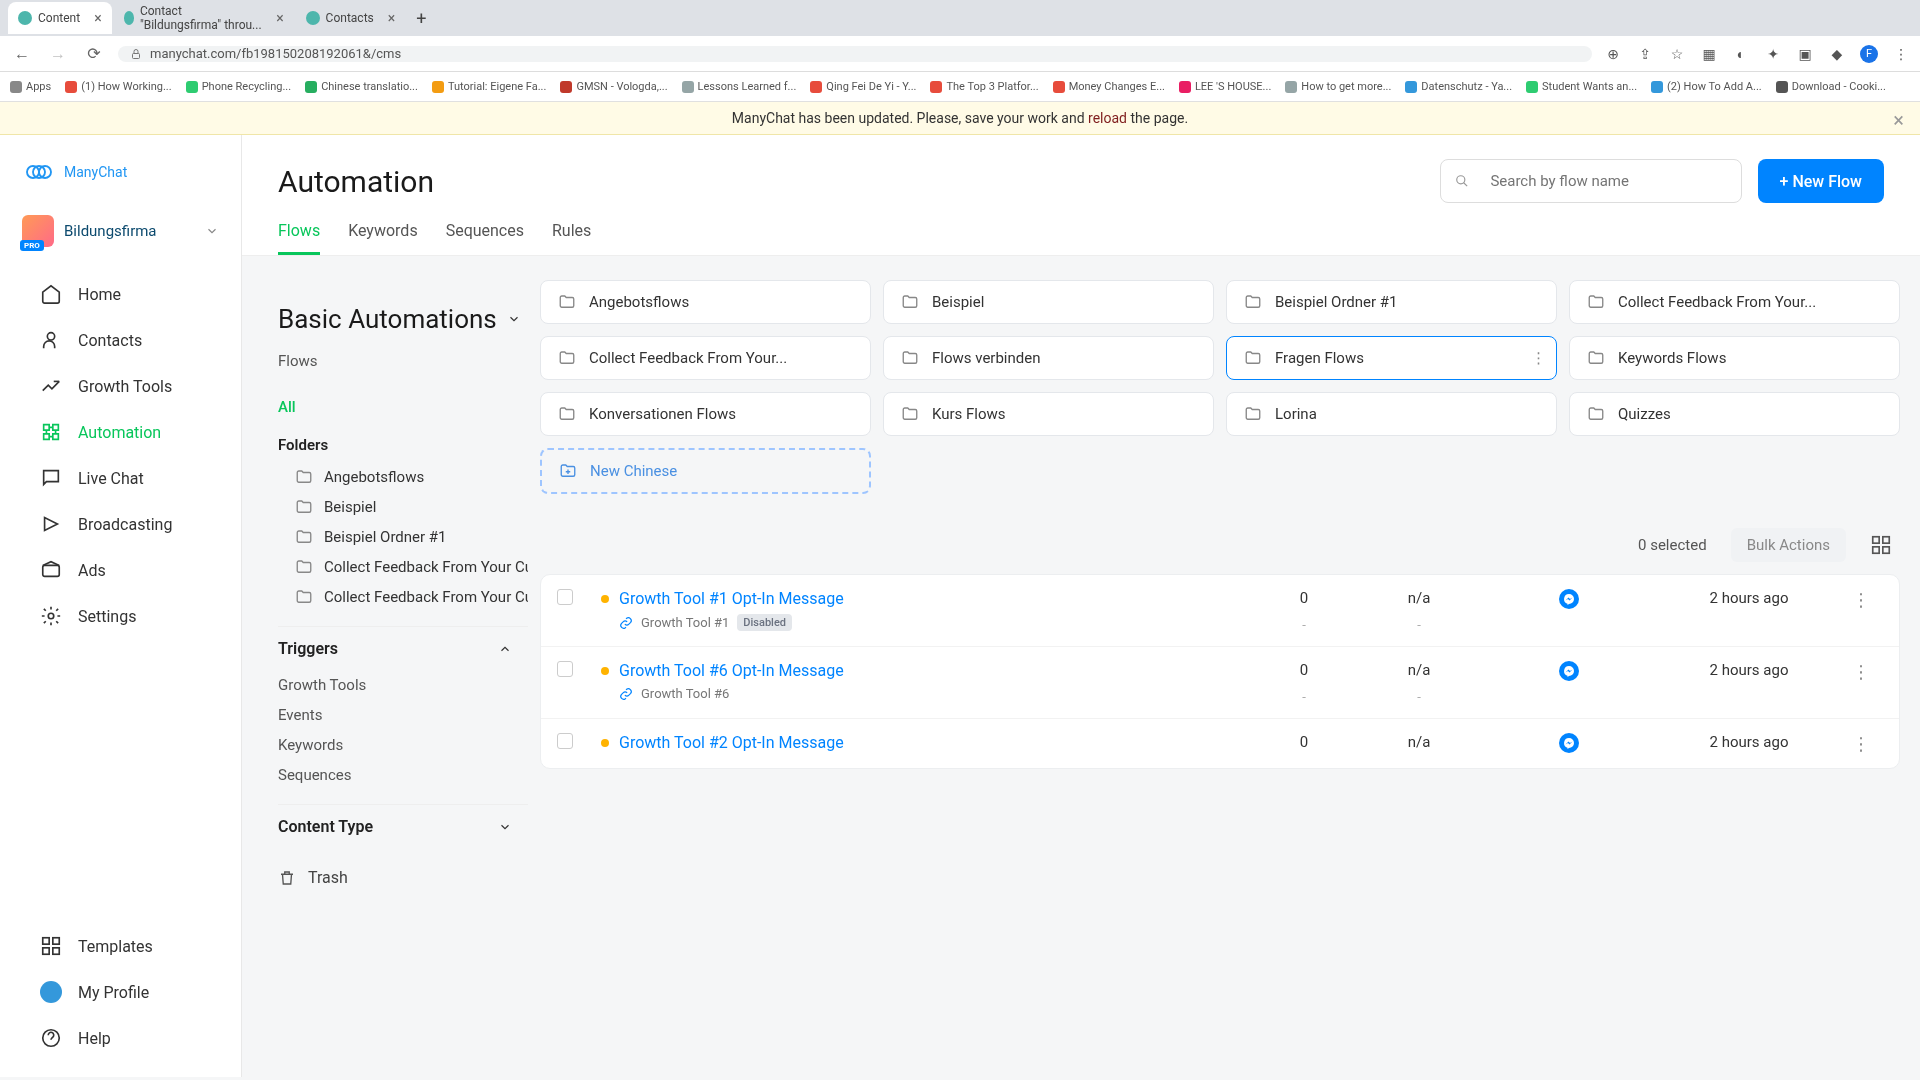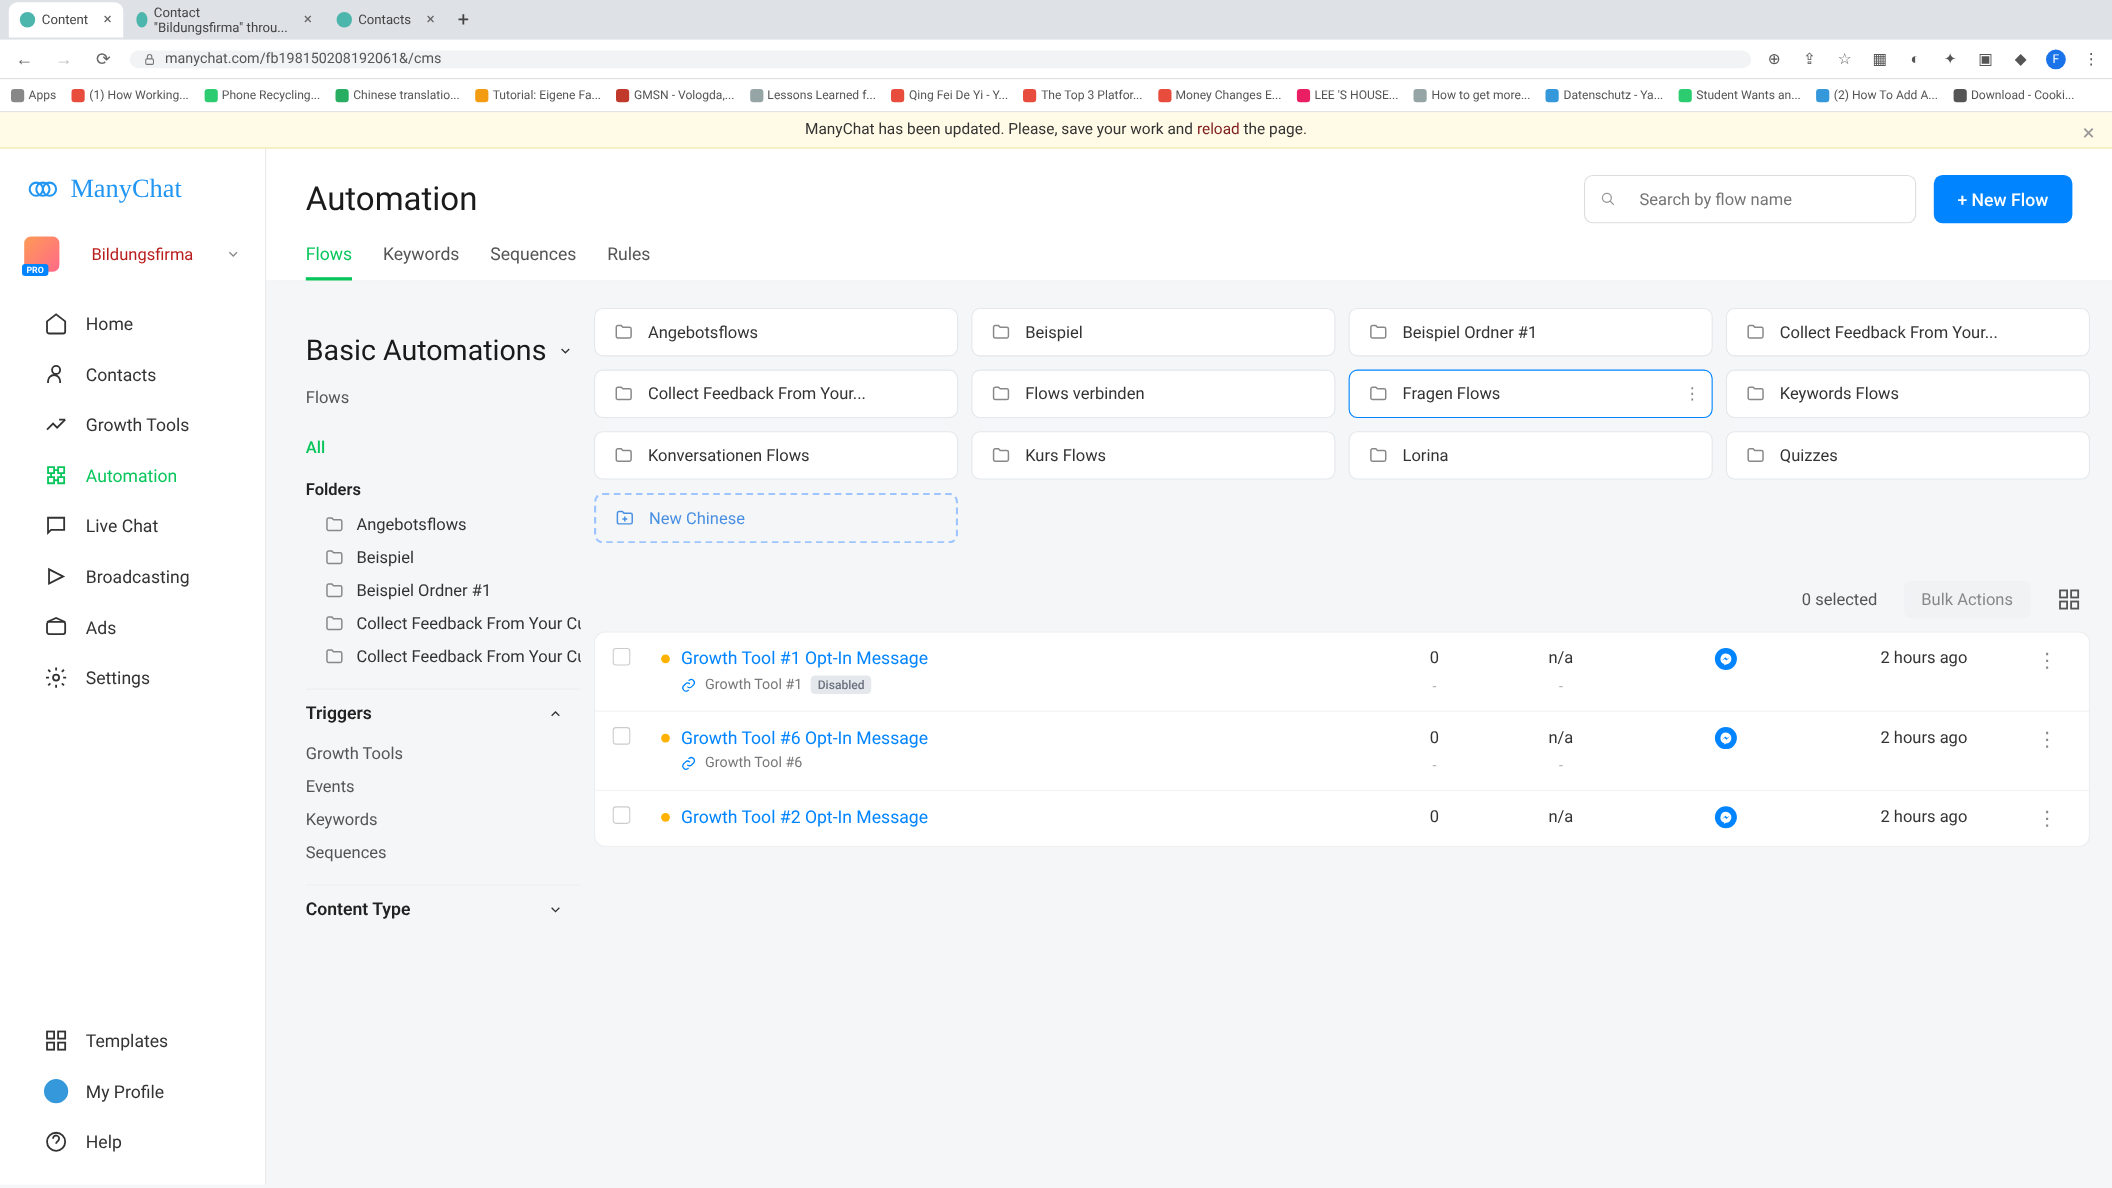--- a/index.html
+++ b/index.html
@@ -26,25 +26,25 @@
 
 .banner { background: #fffbe6; border-bottom: 1px solid #f0e6a8; padding: 8px 0; text-align: center; font-size: 14px; color: #333; position: relative; }
 .banner a { color: #7f1d1d; text-decoration: none; }
 .banner-close { position: absolute; right: 16px; top: 6px; color: #999; font-size: 20px; cursor: pointer; }
 
 
 .app { display: flex; height: calc(100% - 138px); }
 .sidebar { width: 242px; background: #fff; border-right: 1px solid #e8e8e8; display: flex; flex-direction: column; padding: 16px 0; }
 .logo-row { display: flex; align-items: center; gap: 10px; padding: 6px 24px 20px; }
 .logo-mark { width: 30px; height: 30px; }
-.logo-text { font-size: 24px; color: #2196f3; font-weight: 400; font-family: Liberation Serif, serif; }
+.logo-text { font-size: 14px; color: #2196f3; font-weight: 400; }
 .account-switch { display: flex; align-items: center; gap: 10px; margin: 0 12px 16px; padding: 8px 10px; border-radius: 6px; cursor: pointer; }
 .account-avatar { width: 32px; height: 32px; border-radius: 6px; background: linear-gradient(135deg,#ff9a56,#ff6a88); position: relative; }
 .pro-badge { position: absolute; bottom: -4px; left: -2px; background: #0084ff; color:#fff; font-size: 8px; font-weight: 700; padding: 1px 4px; border-radius: 3px; }
-.account-name { font-size: 15px; color: #b91c1c; flex: 1; text-align: center; }
+.account-name { font-size: 15px; color: #0c4a6e; flex: 1; }
 .nav-list { flex: 1; }
 .nav-item { display: flex; align-items: center; gap: 16px; padding: 12px 40px; font-size: 16px; color: #333; cursor: pointer; }
 .nav-item.active { color: #08c65b; }
 .nav-icon { width: 22px; height: 22px; display: flex; align-items: center; justify-content: center; }
 .nav-bottom { border-top: none; }
 .avatar-sm { width: 22px; height: 22px; border-radius: 50%; background: #3498db; }
 
 
 .main { flex: 1; overflow-y: auto; padding: 0; }
 .page-header { padding: 24px 36px 0; background: #fff; border-bottom: 1px solid #eee; }
@@ -424,20 +424,26 @@
             <div class="sub-link">Sequences</div>
           </div>
 
         <div class="collapse-section">
           <span>Content Type</span>
           <svg class="chev" viewBox="0 0 24 24" fill="none" stroke="#333" stroke-width="2">
               <path d="M6 9l6 6 6-6"></path>
             </svg>
         </div>
 
+        <div class="trash-row">
+          <svg width="18" height="18" viewBox="0 0 24 24" fill="none" stroke="#555" stroke-width="1.8">
+              <path d="M4 7h16M9 7V4h6v3M6 7l1 13h10l1-13"></path>
+            </svg>
+          <span>Trash</span>
+        </div>
       </div>
 
       <div class="grid-col">
         <div class="folder-grid" id="folder-grid">
             <div class="folder-card">
               <svg class="folder-icon" viewBox="0 0 24 24" fill="none" stroke="#888" stroke-width="1.8">
                 <path d="M3 6a2 2 0 012-2h4l2 2h8a2 2 0 012 2v9a2 2 0 01-2 2H5a2 2 0 01-2-2z"></path>
               </svg>
               <span>Angebotsflows</span>
             </div>

